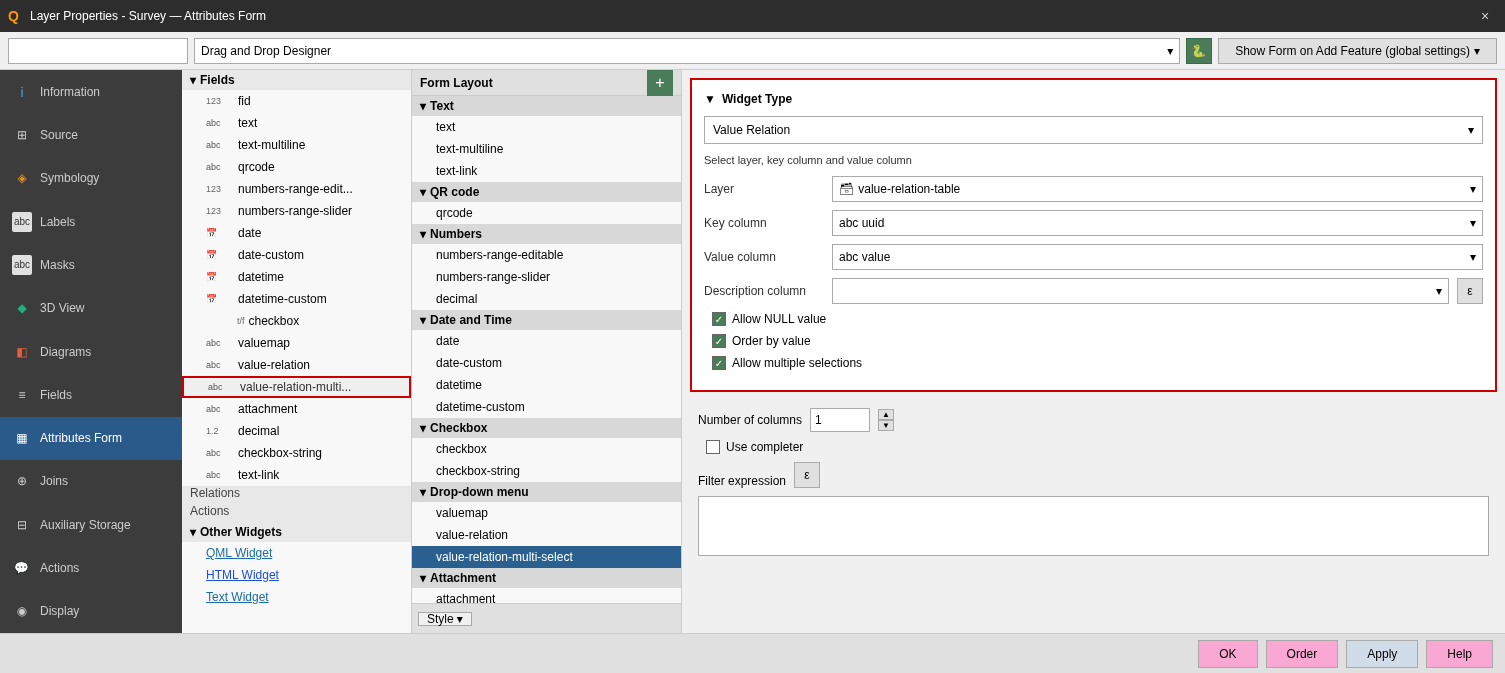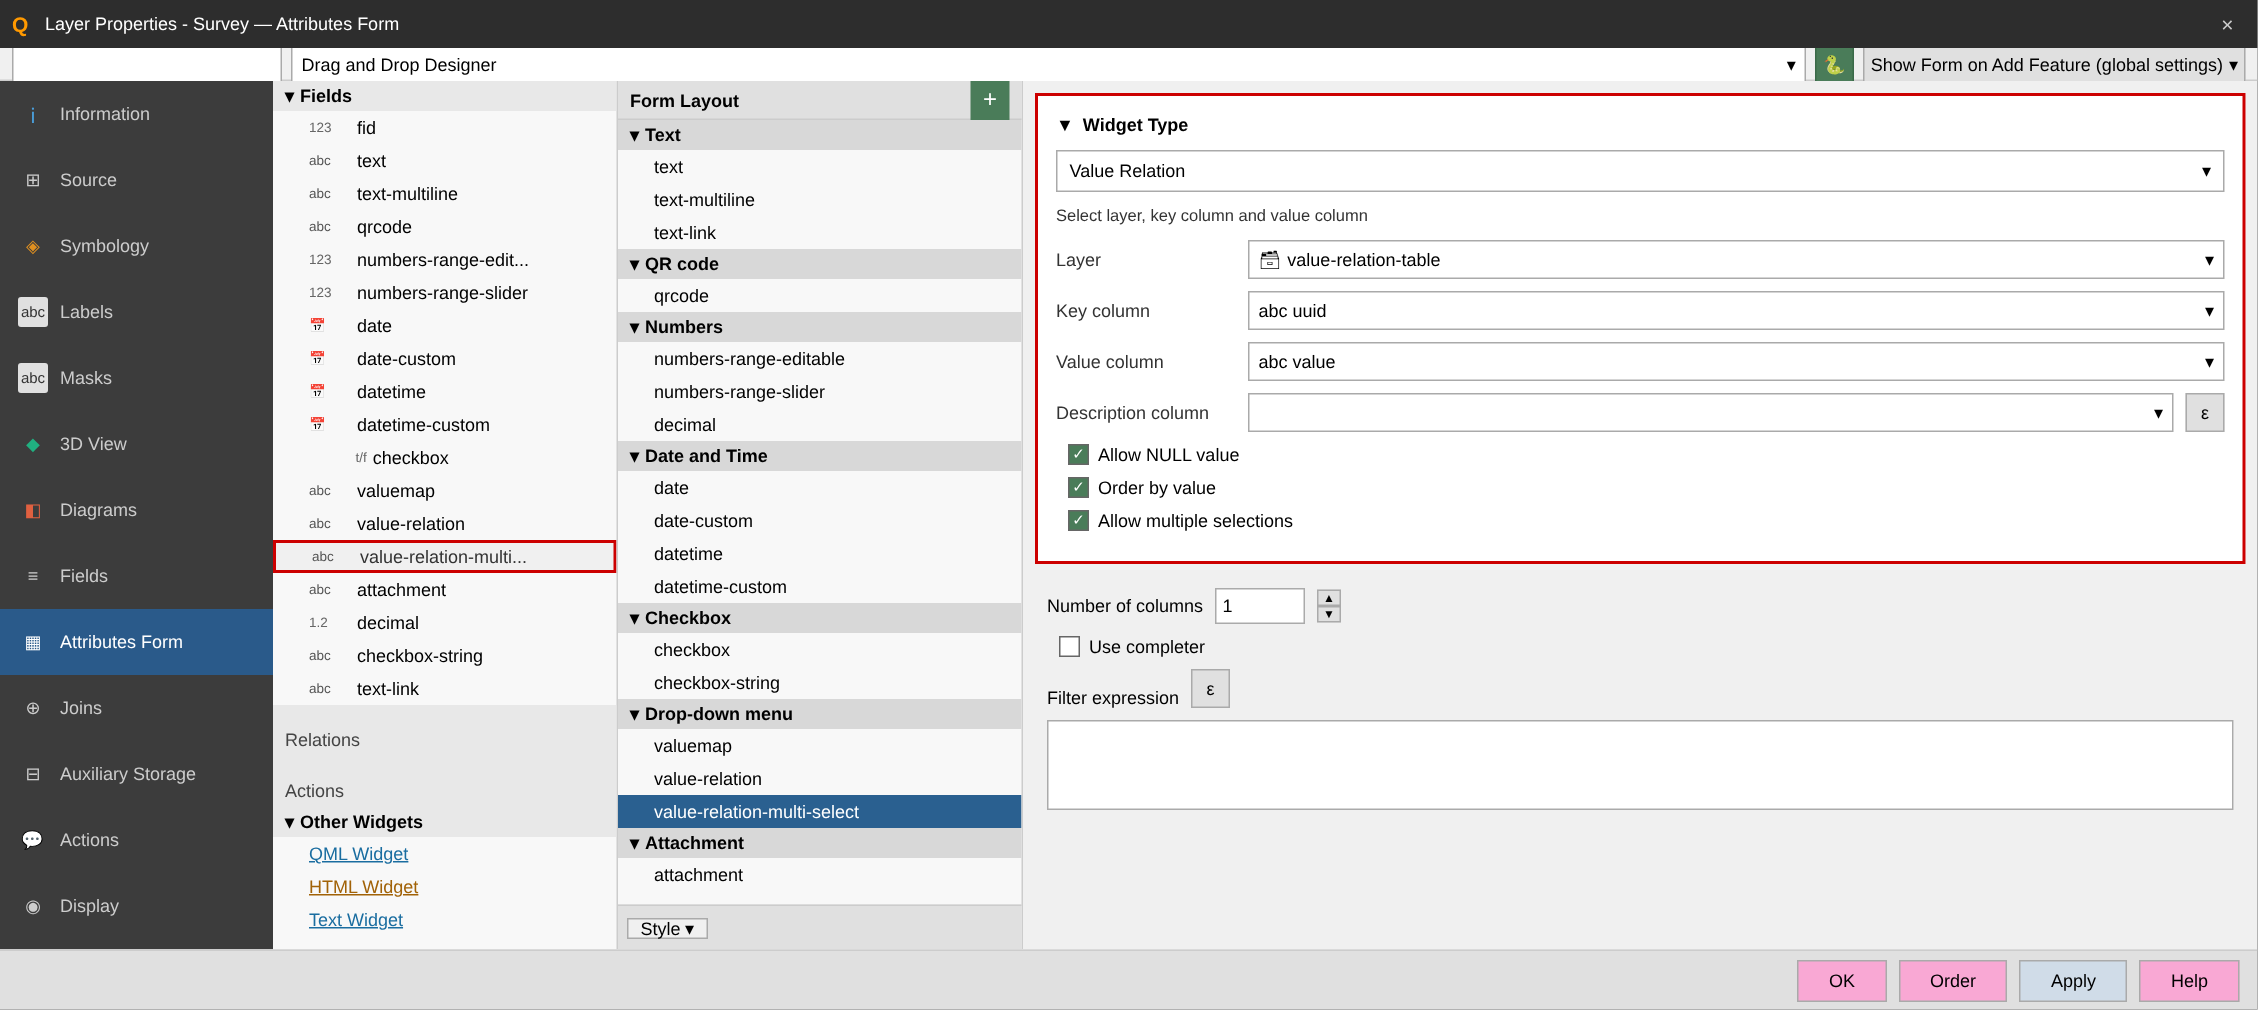--- a/index.html
+++ b/index.html
@@ -27,21 +27,21 @@
       flex: 1;
       display: flex;
       flex-direction: column;
       background: #f0f0f0;
       overflow: hidden;
     }
 
     
     .top-bar {
       background: #f0f0f0;
-      height: 22px;
+      height: 38px;
       display: flex;
       align-items: center;
       padding: 0 8px;
       gap: 6px;
       border-bottom: 1px solid #ccc;
       flex-shrink: 0;
     }
     .top-search {
       width: 180px;
       height: 26px;
@@ -57,21 +57,21 @@
       background: #fff;
       padding: 0 6px;
       font-size: 12px;
       display: flex;
       align-items: center;
       justify-content: space-between;
       cursor: pointer;
     }
     .top-btn {
       height: 26px;
-      padding: 0 4px;
+      padding: 0 16px;
       background: #e0e0e0;
       border: 1px solid #aaa;
       cursor: pointer;
       font-size: 11px;
       display: flex;
       align-items: center;
       gap: 4px;
     }
     .python-btn {
       width: 26px; height: 26px;
@@ -533,35 +533,35 @@
           </div>
           <div class="tree-item">
             <span class="field-type-badge field-type-abc">abc</span>
             <span>checkbox-string</span>
           </div>
           <div class="tree-item">
             <span class="field-type-badge field-type-abc">abc</span>
             <span>text-link</span>
           </div>
 
-          <div class="non-field-group" style="padding:16px 8px;color:#444;font-weight:normal;">
+          <div class="non-field-group" style="padding:0 8px;color:#444;font-weight:normal;">
             <span>Relations</span>
           </div>
           <div class="non-field-group" style="padding:4px 8px;color:#444;font-weight:normal;">
             <span>Actions</span>
           </div>
           <div class="tree-group-header">
             <span>▾</span>
             <span>Other Widgets</span>
           </div>
           <div class="tree-item">
             <span style="color:#1a6da0;text-decoration:underline;">QML Widget</span>
           </div>
           <div class="tree-item">
-            <span style="color:#a16207;text-decoration:underline;">HTML Widget</span>
+            <span style="color:#1d4ed8;text-decoration:underline;">HTML Widget</span>
           </div>
           <div class="tree-item">
             <span style="color:#1a6da0;text-decoration:underline;">Text Widget</span>
           </div>
         </div>
       </div>
 
       <div class="form-layout">
         <div class="panel-header form-layout-header">
           <span>Form Layout</span>

